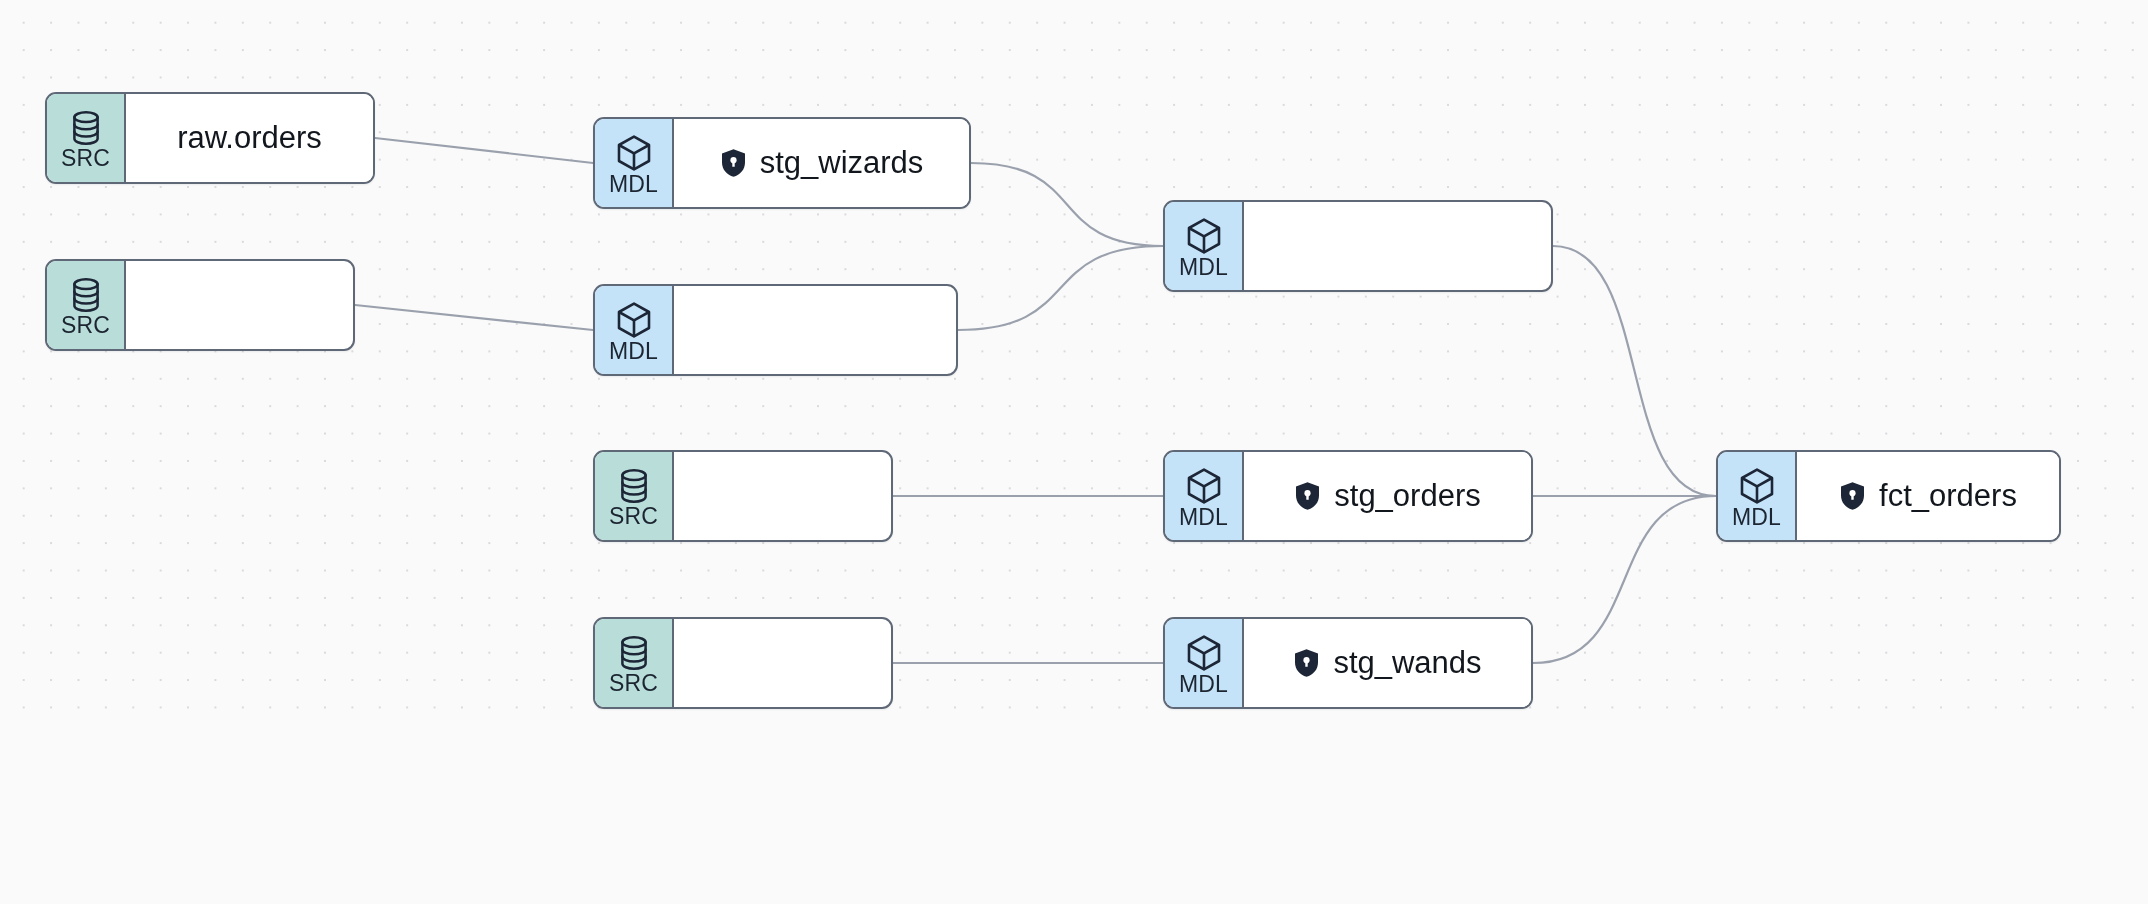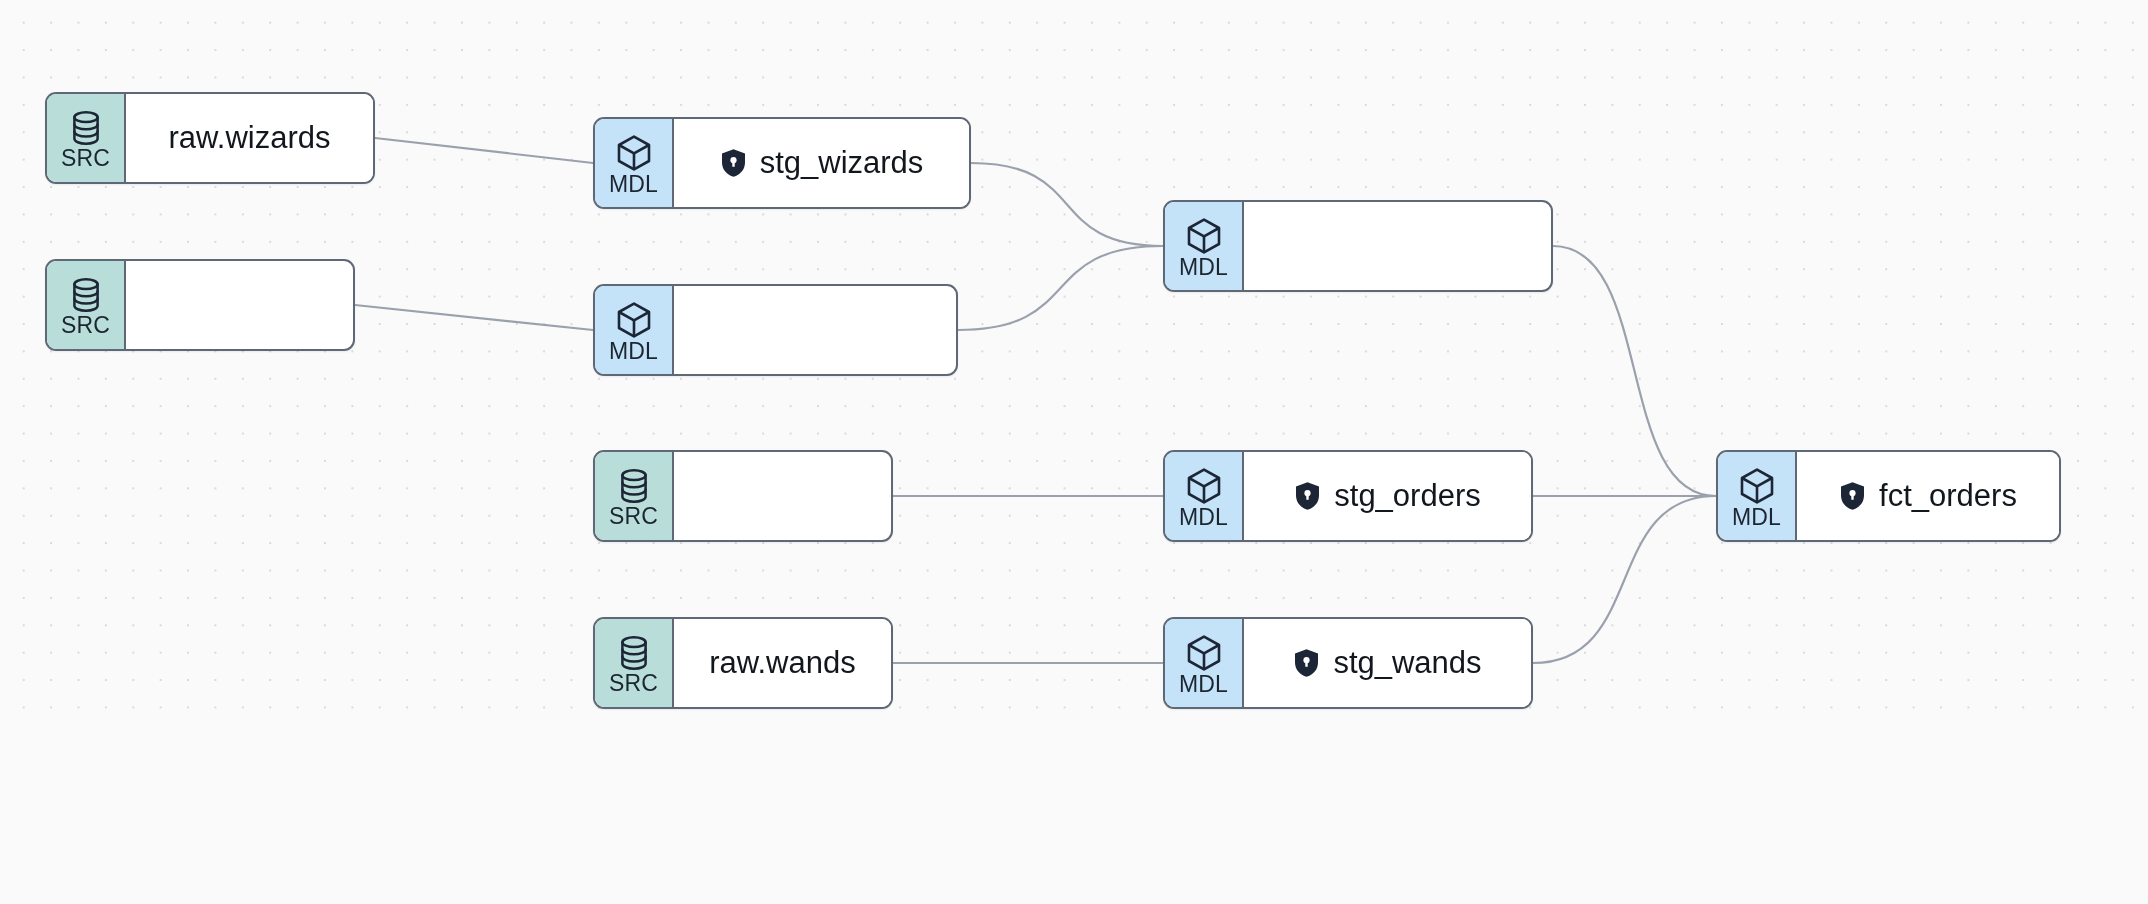--- a/index.html
+++ b/index.html
@@ -128,21 +128,21 @@
       <span class="badge-icon"><svg width="34" height="36" viewBox="0 0 34 36" fill="none" xmlns="http://www.w3.org/2000/svg" aria-hidden="true">
     <ellipse cx="17" cy="7.2" rx="11.6" ry="4.9" stroke="#1d2636" stroke-width="2.5"></ellipse>
     <path d="M5.4 7.2v21.6c0 2.7 5.2 4.9 11.6 4.9s11.6-2.2 11.6-4.9V7.2" stroke="#1d2636" stroke-width="2.5" stroke-linecap="round"></path>
     <path d="M5.4 14.4c0 2.7 5.2 4.9 11.6 4.9s11.6-2.2 11.6-4.9" stroke="#1d2636" stroke-width="2.5" stroke-linecap="round"></path>
     <path d="M5.4 21.6c0 2.7 5.2 4.9 11.6 4.9s11.6-2.2 11.6-4.9" stroke="#1d2636" stroke-width="2.5" stroke-linecap="round"></path>
   </svg></span>
       <span class="badge-label">SRC</span>
     </div>
     <div class="node-body">
 
-      <span class="node-label">raw.wizards</span>
+      <span class="node-label">raw.orders</span>
     </div>
   </div>
 
   <div class="node" style="left: 45px; top: 259px; width: 310px; height: 92px;">
     <div class="badge src">
       <span class="badge-icon"><svg width="34" height="36" viewBox="0 0 34 36" fill="none" xmlns="http://www.w3.org/2000/svg" aria-hidden="true">
     <ellipse cx="17" cy="7.2" rx="11.6" ry="4.9" stroke="#1d2636" stroke-width="2.5"></ellipse>
     <path d="M5.4 7.2v21.6c0 2.7 5.2 4.9 11.6 4.9s11.6-2.2 11.6-4.9V7.2" stroke="#1d2636" stroke-width="2.5" stroke-linecap="round"></path>
     <path d="M5.4 14.4c0 2.7 5.2 4.9 11.6 4.9s11.6-2.2 11.6-4.9" stroke="#1d2636" stroke-width="2.5" stroke-linecap="round"></path>
     <path d="M5.4 21.6c0 2.7 5.2 4.9 11.6 4.9s11.6-2.2 11.6-4.9" stroke="#1d2636" stroke-width="2.5" stroke-linecap="round"></path>
@@ -226,24 +226,20 @@
   <div class="node" style="left: 593px; top: 617px; width: 300px; height: 92px;">
     <div class="badge src">
       <span class="badge-icon"><svg width="34" height="36" viewBox="0 0 34 36" fill="none" xmlns="http://www.w3.org/2000/svg" aria-hidden="true">
     <ellipse cx="17" cy="7.2" rx="11.6" ry="4.9" stroke="#1d2636" stroke-width="2.5"></ellipse>
     <path d="M5.4 7.2v21.6c0 2.7 5.2 4.9 11.6 4.9s11.6-2.2 11.6-4.9V7.2" stroke="#1d2636" stroke-width="2.5" stroke-linecap="round"></path>
     <path d="M5.4 14.4c0 2.7 5.2 4.9 11.6 4.9s11.6-2.2 11.6-4.9" stroke="#1d2636" stroke-width="2.5" stroke-linecap="round"></path>
     <path d="M5.4 21.6c0 2.7 5.2 4.9 11.6 4.9s11.6-2.2 11.6-4.9" stroke="#1d2636" stroke-width="2.5" stroke-linecap="round"></path>
   </svg></span>
       <span class="badge-label">SRC</span>
     </div>
-    <div class="node-body">
-
-      <span class="node-label">raw.wands</span>
-    </div>
   </div>
 
   <div class="node" style="left: 1163px; top: 617px; width: 370px; height: 92px;">
     <div class="badge mdl">
       <span class="badge-icon"><svg width="36" height="38" viewBox="0 0 36 38" fill="none" xmlns="http://www.w3.org/2000/svg" aria-hidden="true">
     <path d="M18 2.6 33 11v16L18 35.4 3 27V11L18 2.6Z" stroke="#1d2636" stroke-width="2.6" stroke-linejoin="round"></path>
     <path d="M3 11 18 19.3 33 11" stroke="#1d2636" stroke-width="2.6" stroke-linejoin="round"></path>
     <path d="M18 19.3v16.1" stroke="#1d2636" stroke-width="2.6" stroke-linejoin="round"></path>
   </svg></span>
       <span class="badge-label">MDL</span>

